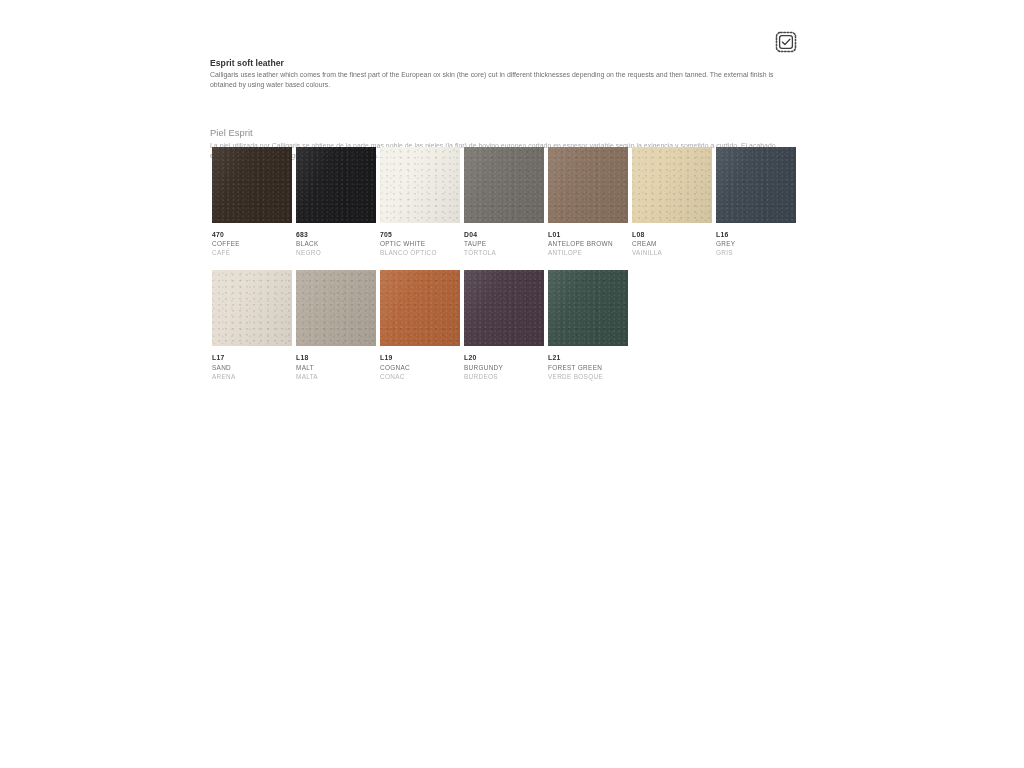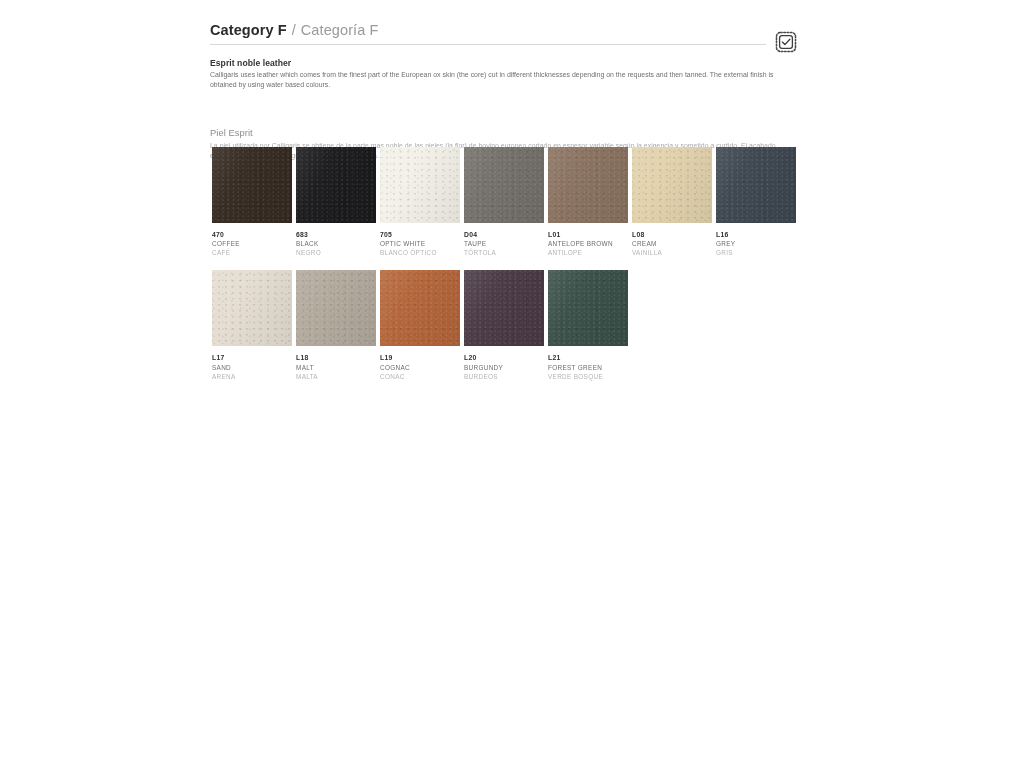--- a/index.html
+++ b/index.html
@@ -171,39 +171,31 @@
     letter-spacing: 0.32px;
     line-height: 1.42;
     white-space: nowrap;
   }
 </style>
 </head>
 <body>
 
 <div id="page">
 
-  <div class="header">
-    <div class="header-titles">
-      <span class="title-main">Category F</span>
-      <span class="title-slash">/</span>
-      <span class="title-alt">Categoría F</span>
-    </div>
-    <div class="header-rule"></div>
-  </div>
 
   <div class="badge-icon">
     <svg width="24" height="24" viewBox="0 0 24 24" aria-hidden="true">
       <rect x="2.5" y="2.5" width="19" height="19" rx="4" ry="4" fill="none" stroke="#4a4a4a" stroke-width="1.6" stroke-dasharray="1.6 1.7" stroke-linecap="round"></rect>
       <rect x="5.6" y="5.6" width="12.8" height="12.8" rx="2.4" ry="2.4" fill="none" stroke="#3d3d3d" stroke-width="1.3"></rect>
       <path d="M8.4 12.1 L10.9 14.6 L15.9 9.2" fill="none" stroke="#3d3d3d" stroke-width="1.35" stroke-linecap="round" stroke-linejoin="round"></path>
     </svg>
   </div>
 
   <div class="desc desc-en">
-    <div class="desc-title">Esprit noble leather</div>
+    <div class="desc-title">Esprit soft leather</div>
     <p class="desc-body">Calligaris uses leather which comes from the finest part of the European ox skin (the core) cut in different thicknesses depending on the requests and then tanned. The external finish is obtained by using water based colours.</p>
   </div>
 
   <div class="desc desc-es">
     <div class="desc-title alt">Piel Esprit</div>
     <p class="desc-body alt">La piel utilizada por Calligaris se obtiene de la parte mas noble de las pieles (la flor) de bovino europeo cortado en espesor variable según la exigencia y sometido a curtido. El acabado externo es obtenido con pigmentación a base de agua.</p>
   </div>
 
   <div class="grid">
 

